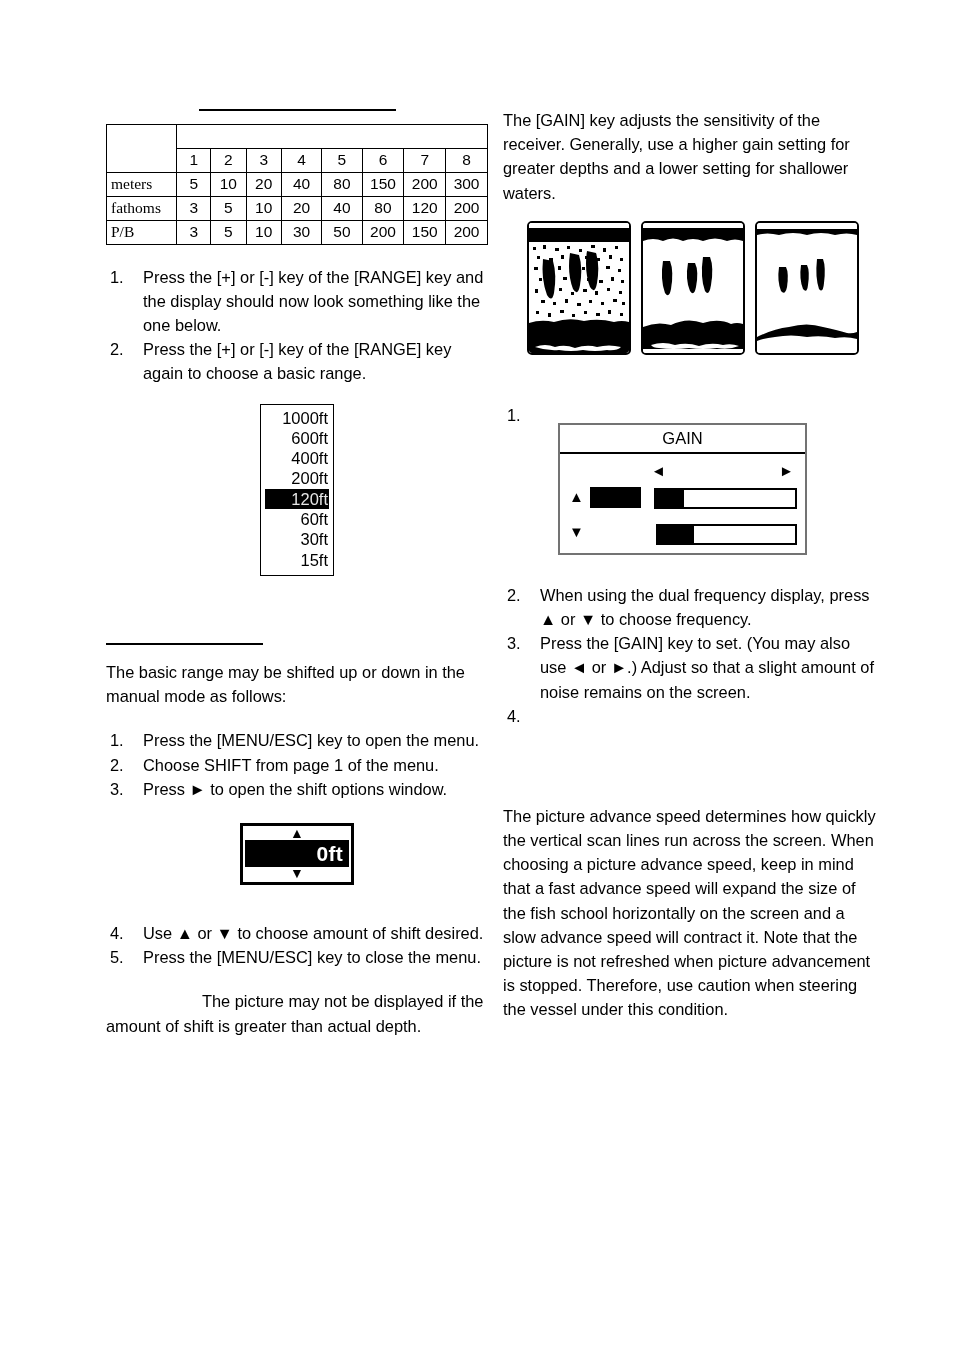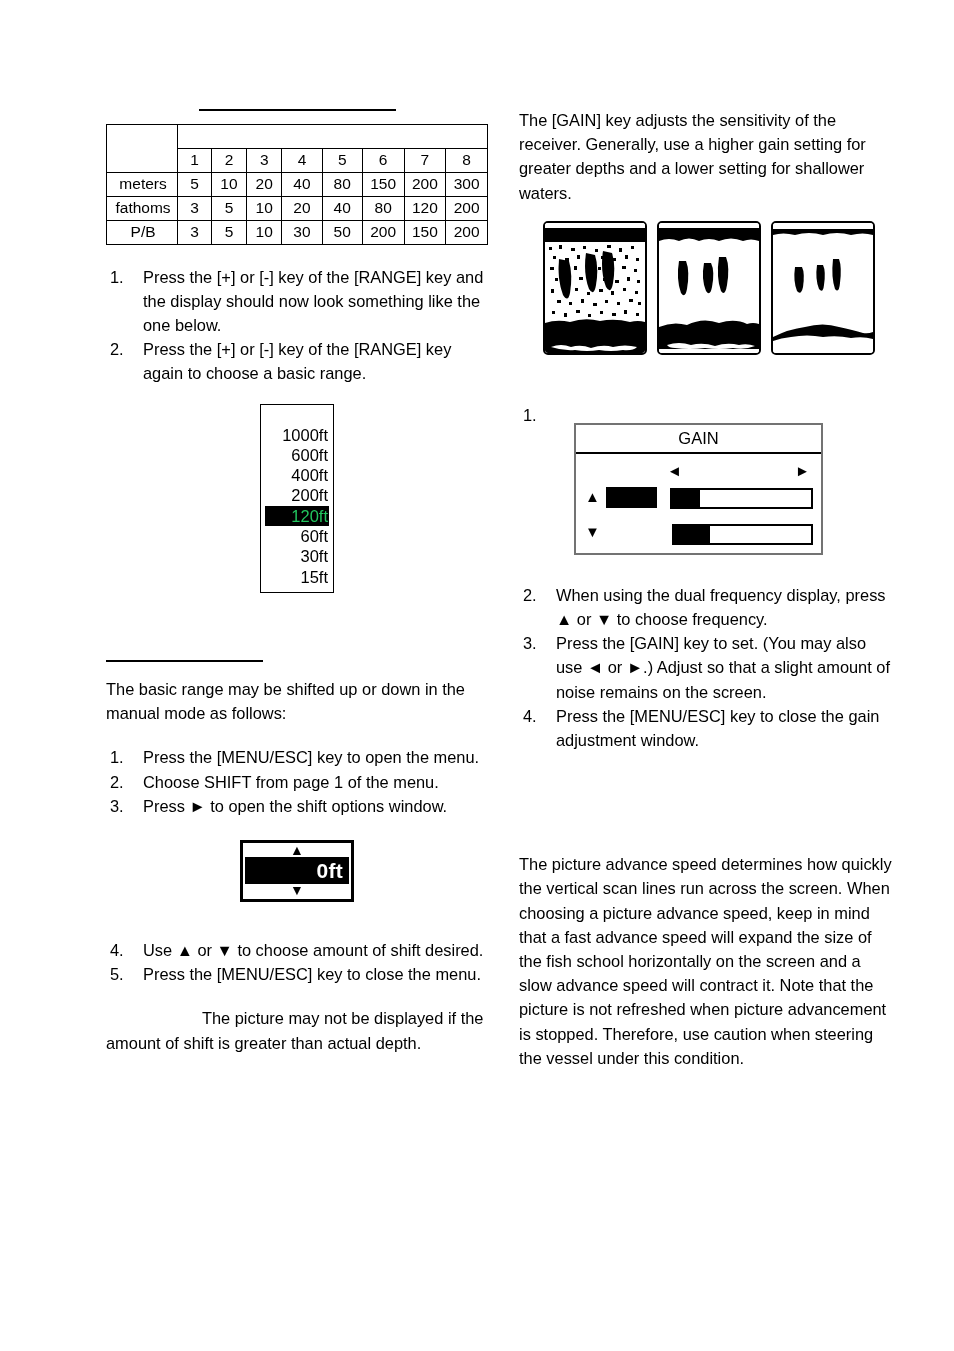--- a/index.html
+++ b/index.html
@@ -25,21 +25,21 @@
 
   
   .col-left {
     position: absolute;
     left: 106px;
     top: 86px;
     width: 382px;
   }
   .col-right {
     position: absolute;
-    left: 519px;
+    left: 503px;
     top: 86px;
     width: 378px;
   }
 
   
   .section-head {
     position: relative;
     height: 30px;
   }
   .section-head .head-label {
@@ -112,23 +112,24 @@
     margin-top: 8px;
   }
   table.range-table td, table.range-table th {
     border: 1.6px solid #000;
     text-align: center;
     height: 23px;
     padding: 0 2px;
     font-weight: normal;
   }
   table.range-table td.rowhead {
-    text-align: center;
+    text-align: left;
     padding-left: 4px;
     width: 66px;
+    font-family: Liberation Serif, serif;
   }
   table.range-table td.numcol { width: 33px; }
   table.range-table td.numcol.wide { width: 39px; }
   table.range-table .spanhead {
     height: 21px;
     color: #ffffff;          
   }
   table.range-table .blankcorner {
     border-left: 1.6px solid #000;
     border-top: 1.6px solid #000;
@@ -137,33 +138,33 @@
   }
   table.range-table .corner-lower {
     border-top: none;
   }
 
   
   .range-list {
     width: 64px;
     border: 1.8px solid #000;
     margin: 18px auto 0 auto;
-    padding: 20px 4px 5px 4px;
+    padding: 3px 4px 5px 4px;
     background: #fff;
   }
   .range-list .rl-item {
     font-size: 16.5px;
     line-height: 20.3px;
     text-align: right;
     padding-right: 1px;
     white-space: nowrap;
   }
   .range-list .rl-item.selected {
     background: #000;
-    color: #22c55e;
+    color: #e5e5e5;
   }
 
   
   .shift-window {
     width: 104px;
     border: 3px solid #000;
     margin: 22px auto 0 auto;
     padding: 1px 2px 2px 2px;
     background: #fff;
     text-align: center;
@@ -534,21 +535,20 @@
       <li>
         <span class="num">2.</span>
         <span>When using the dual frequency display, press ▲ or ▼ to choose frequency.</span>
       </li>
       <li>
         <span class="num">3.</span>
         <span>Press the [GAIN] key to set. (You may also use ◄ or ►.) Adjust so that a slight amount of noise remains on the screen.</span>
       </li>
       <li>
         <span class="num">4.</span>
-        <span>Press the [MENU/ESC] key to close the gain adjustment window.</span>
       </li>
     </ol>
 
     <div style="height:88px"></div>
 
     <div class="section-head" style="height:12px">
       <span class="head-label"></span>
       <div class="head-rule hidden-rule"></div>
     </div>
 

